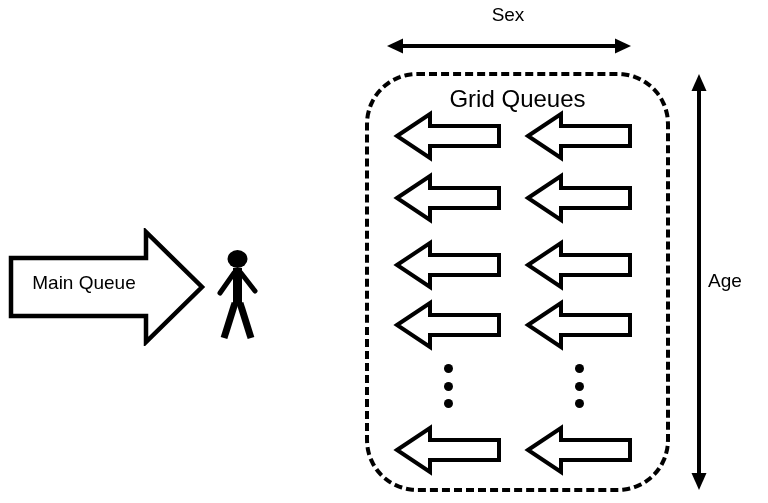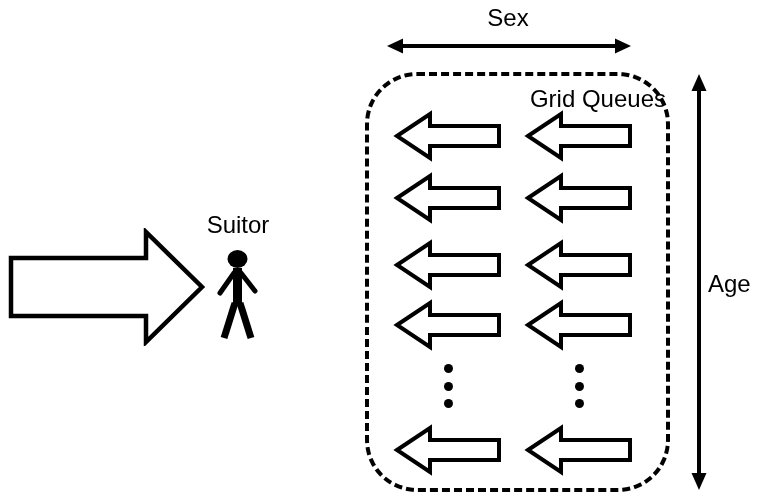--- a/index.html
+++ b/index.html
@@ -11,21 +11,21 @@
   .canvas {
     position: relative;
     width: 768px;
     height: 503px;
     background: #ffffff;
     overflow: hidden;
     color: #000000;
   }
   .label {
     position: absolute;
-    font-size: 24px;
+    font-size: 19px;
     line-height: 1.1;
     color: #000000;
     white-space: nowrap;
   }
 
   
   .main-queue-arrow {
     position: absolute;
     left: 8px;
     top: 228px;
@@ -92,21 +92,21 @@
     box-sizing: border-box;
     border: 4px dashed #000000;
     border-radius: 52px;
     background: transparent;
   }
   .grid-title {
     position: absolute;
     left: 0;
     top: 9px;
     width: 100%;
-    text-align: right;
+    text-align: center;
     font-size: 24px;
     white-space: nowrap;
   }
   .grid-cell {
     position: absolute;
     width: 108px;
     height: 50px;
   }
   .grid-cell svg { display: block; overflow: visible; }
   .dots-cell {
@@ -124,22 +124,22 @@
   }
 </style>
 </head>
 <body>
 
 <div class="canvas">
 
   <svg class="main-queue-arrow" viewBox="0 0 200 118">
     <polygon points="3,30 138,30 138,4 194,59 138,114 138,88 3,88" fill="#ffffff" stroke="#000000" stroke-width="4.5" stroke-linejoin="miter"></polygon>
   </svg>
-
-  <div class="label suitor-label">Suitor</div>
+  <div class="label main-queue-label">Main Queue</div>
+
   <svg class="stick-figure" viewBox="0 0 48 96">
     <ellipse cx="23.5" cy="13" rx="10" ry="9" fill="#000000"></ellipse>
     <line x1="23.5" y1="22" x2="23.5" y2="60" stroke="#000000" stroke-width="9"></line>
     <line x1="20" y1="27" x2="6" y2="47" stroke="#000000" stroke-width="5" stroke-linecap="round"></line>
     <line x1="27" y1="27" x2="41" y2="45" stroke="#000000" stroke-width="5" stroke-linecap="round"></line>
     <line x1="21" y1="57" x2="10" y2="92" stroke="#000000" stroke-width="7"></line>
     <line x1="26" y1="57" x2="37" y2="92" stroke="#000000" stroke-width="7"></line>
   </svg>
 
   <div class="label sex-label">Sex</div>

